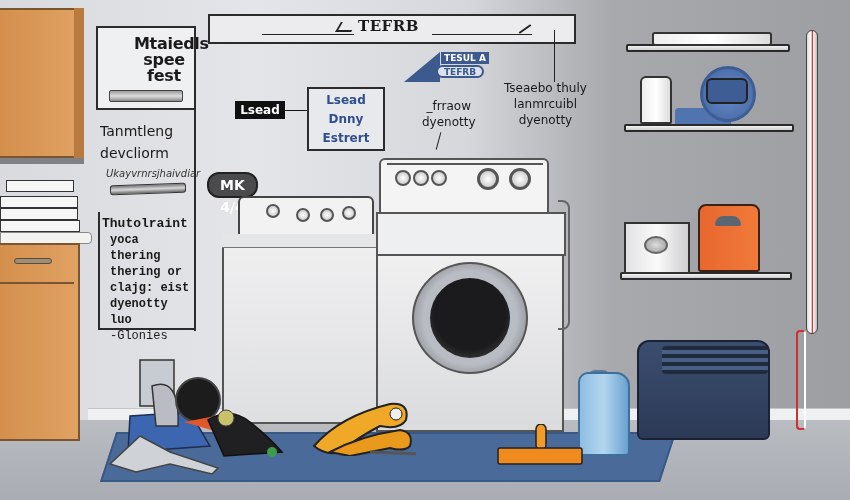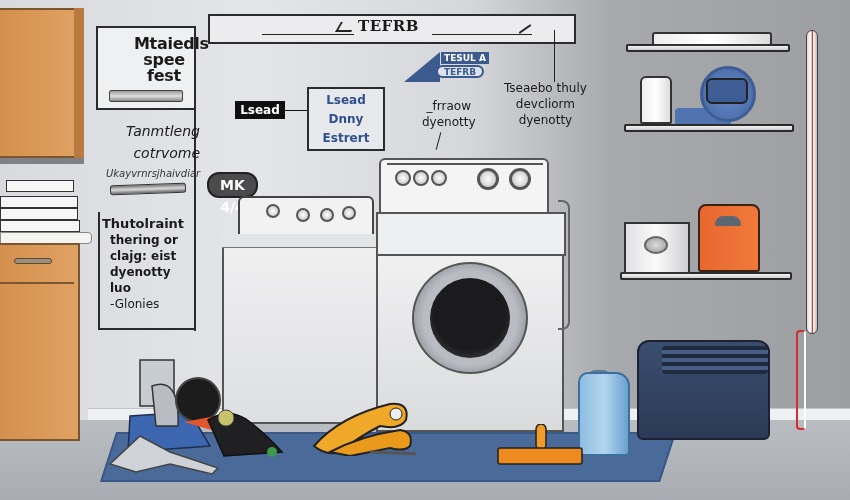--- a/index.html
+++ b/index.html
@@ -24,26 +24,26 @@
   .cab-lower { left: 0; top: 243px; width: 80px; height: 198px; background: linear-gradient(90deg,#d48f4d,#e0a263); border: 2px solid #7a5530; border-left: none; }
   .drawer-line { left: 0; top: 282px; width: 74px; height: 2px; background: #7a5530; }
   .handle { left: 14px; top: 258px; width: 38px; height: 6px; background: #9e8d78; border: 1px solid #5d4a35; border-radius: 3px; }
   .stack { left: 0; height: 12px; background: #f6f6f6; border: 1px solid #333; }
 
   
   .poster { background: #eff0f1; border: 2px solid #2b2b2b; text-align: center; }
   .poster-text { font-weight: bold; font-size: 16px; line-height: 16px; letter-spacing: -0.3px; padding-left: 36px; }
   .poster1 { left: 96px; top: 26px; width: 100px; height: 84px; padding-top: 8px; }
   .tool-strip { margin: 6px auto 0; width: 74px; height: 12px; background: linear-gradient(180deg,#9a9a9a,#dedede,#8a8a8a); border: 1px solid #444; border-radius: 2px; }
-  .poster2-text { left: 100px; top: 120px; width: 100px; text-align: right; font-size: 14px; line-height: 22px; font-style: italic; }
+  .poster2-text { left: 100px; top: 120px; width: 100px; text-align: left; font-size: 14px; line-height: 22px; }
   .poster2-script { left: 106px; top: 168px; width: 90px; font-size: 10px; font-style: italic; color: #333; }
   .tool-strip2 { left: 110px; top: 184px; width: 76px; height: 10px; background: linear-gradient(180deg,#777,#d8d8d8,#666); border: 1px solid #333; border-radius: 3px; transform: rotate(-2deg); }
   .vline-right { left: 194px; top: 26px; width: 2px; height: 305px; background: #2b2b2b; }
   .poster3 { left: 98px; top: 212px; width: 96px; height: 118px; padding-top: 4px; border: 2px solid #2b2b2b; border-top: none; border-right: none; }
-  .poster3-line { font-size: 12px; line-height: 16px; text-align: left; padding-left: 10px; font-weight: bold; }
+  .poster3-line { font-size: 12px; line-height: 16px; text-align: left; padding-left: 10px; font-weight: bold; font-family: Liberation Mono, monospace; }
 
   
   .banner { left: 208px; top: 14px; width: 368px; height: 30px; border: 2px solid #2b2b2b; background: #ececee; }
   .banner-title { left: 358px; top: 17px; font-family: "DejaVu Serif", serif; font-size: 15px; font-weight: bold; letter-spacing: 0.5px; }
   .banner-rule { height: 1px; background: #222; }
   .desc1 { left: 286px; top: 48px; font-size: 14px; font-weight: bold; line-height: 18px; letter-spacing: -0.3px; }
   .badge-blue { left: 441px; top: 52px; width: 48px; height: 12px; background: #3d5a8e; color: #fff; font-size: 9px; font-weight: bold; text-align: center; line-height: 12px; }
   .badge-pill { left: 436px; top: 65px; width: 48px; height: 13px; border: 2px solid #3d5a8e; border-radius: 8px; background: #dce3ee; color: #3d5a8e; font-size: 9px; font-weight: bold; text-align: center; line-height: 10px; }
   .wedge { left: 404px; top: 52px; width: 0; height: 0; border-left: 36px solid transparent; border-bottom: 30px solid #3d5a8e; }
   .label-dark { left: 235px; top: 101px; width: 50px; height: 18px; background: #101010; color: #fff; font-size: 12px; font-weight: bold; text-align: center; line-height: 18px; }
@@ -117,26 +117,27 @@
 <div class="abs handle"></div>
 
 <div class="abs poster poster1">
   <div class="poster-text">Mtaiedls</div>
   <div class="poster-text">spee fest</div>
   <div class="tool-strip"></div>
 </div>
 <div class="abs vline-right"></div>
 <div class="abs poster2-text">
   <div>Tanmtleng</div>
-  <div>cotrvome</div>
+  <div>devcliorm</div>
 </div>
 <div class="abs poster2-script">Ukayvrnrsjhaivdiar</div>
 <div class="abs tool-strip2"></div>
 <div class="abs poster3">
   <div class="poster3-line" style="font-size:13px;padding-left:2px;">Thutolraint</div>
+  <div class="poster3-line">yoca thering</div>
   <div class="poster3-line">thering or</div>
   <div class="poster3-line">clajg: eist</div>
   <div class="poster3-line">dyenotty luo</div>
   <div class="poster3-line" style="font-weight:normal;">-Glonies</div>
 </div>
 
 <div class="abs banner"></div>
 <div class="abs banner-rule" style="left:262px;top:34px;width:92px;"></div>
 <div class="abs banner-rule" style="left:432px;top:34px;width:100px;"></div>
 <div class="abs banner-title">TEFRB</div>
@@ -157,21 +158,21 @@
   <div class="label-box-line">Dnny</div>
   <div class="label-box-line">Estrert</div>
 </div>
 <div class="abs note-mid">
   <div>_frraow</div>
   <div>dyenotty</div>
 </div>
 <div class="abs pointer" style="left:438px;top:132px;height:18px;transform:rotate(15deg);"></div>
 <div class="abs note-right">
   <div>Tseaebo thuly</div>
-  <div>devcliorm</div>
+  <div>lanmrcuibl</div>
   <div>dyenotty</div>
 </div>
 
 <div class="abs meter">MK 4/4</div>
 
 <div class="abs washer-console">
   <div class="abs knob" style="left:26px;top:6px;"></div>
   <div class="abs knob" style="left:56px;top:10px;"></div>
   <div class="abs knob" style="left:80px;top:10px;"></div>
   <div class="abs knob" style="left:102px;top:8px;"></div>

